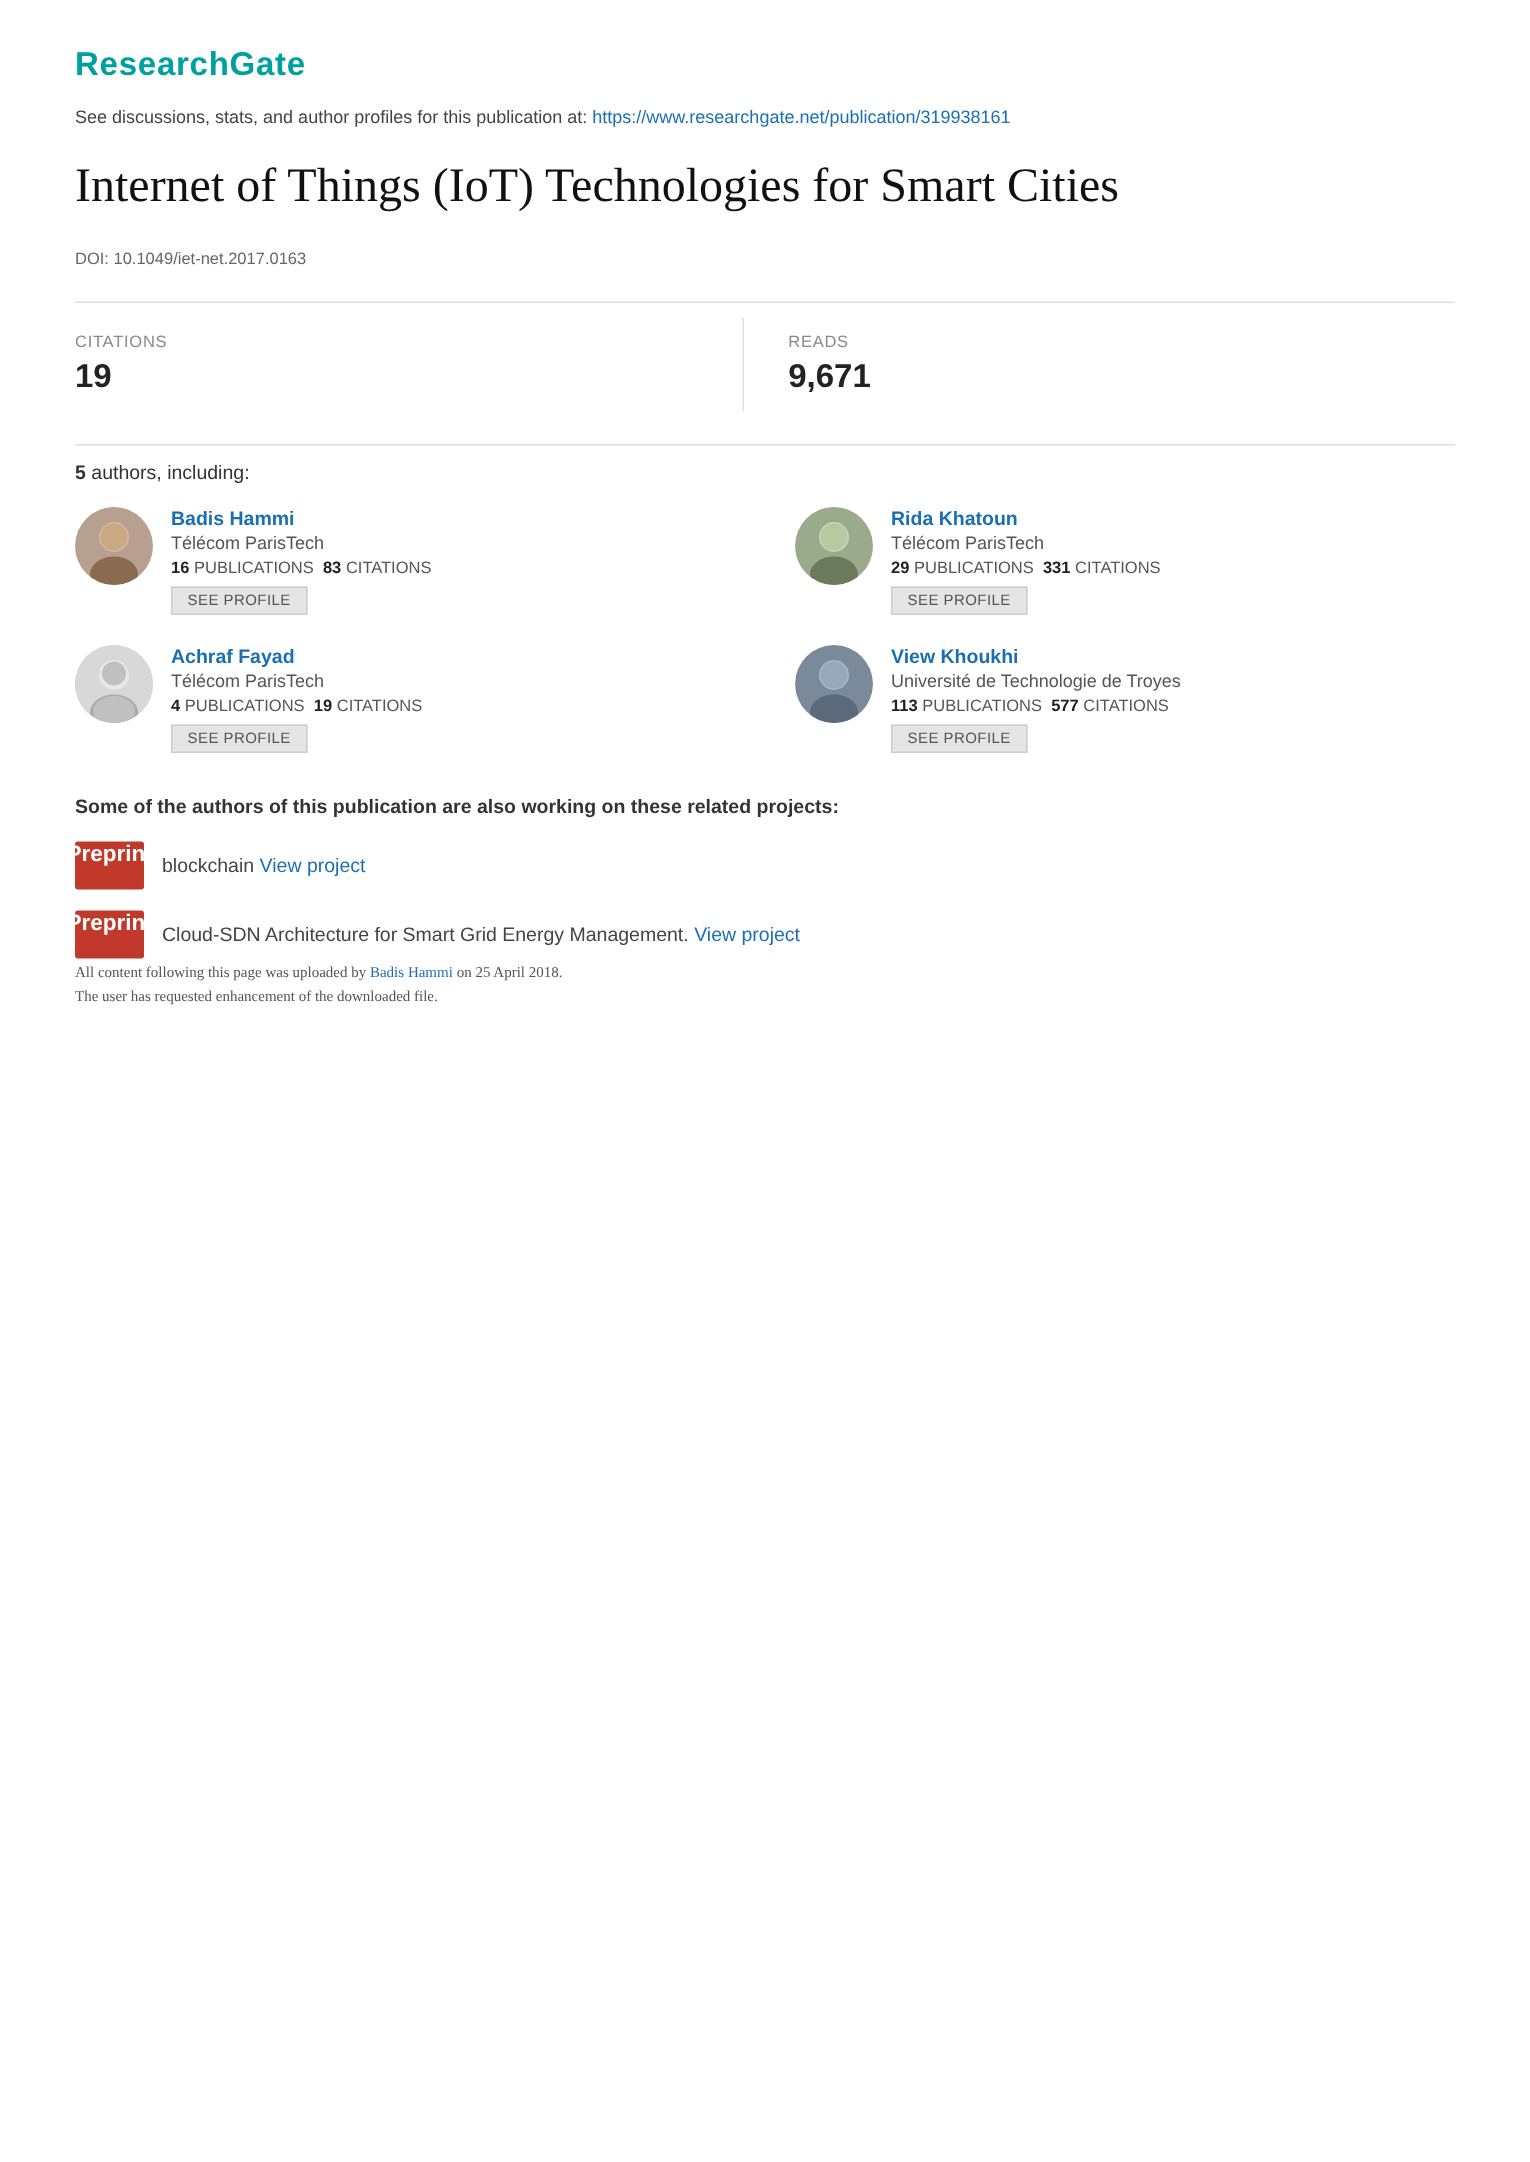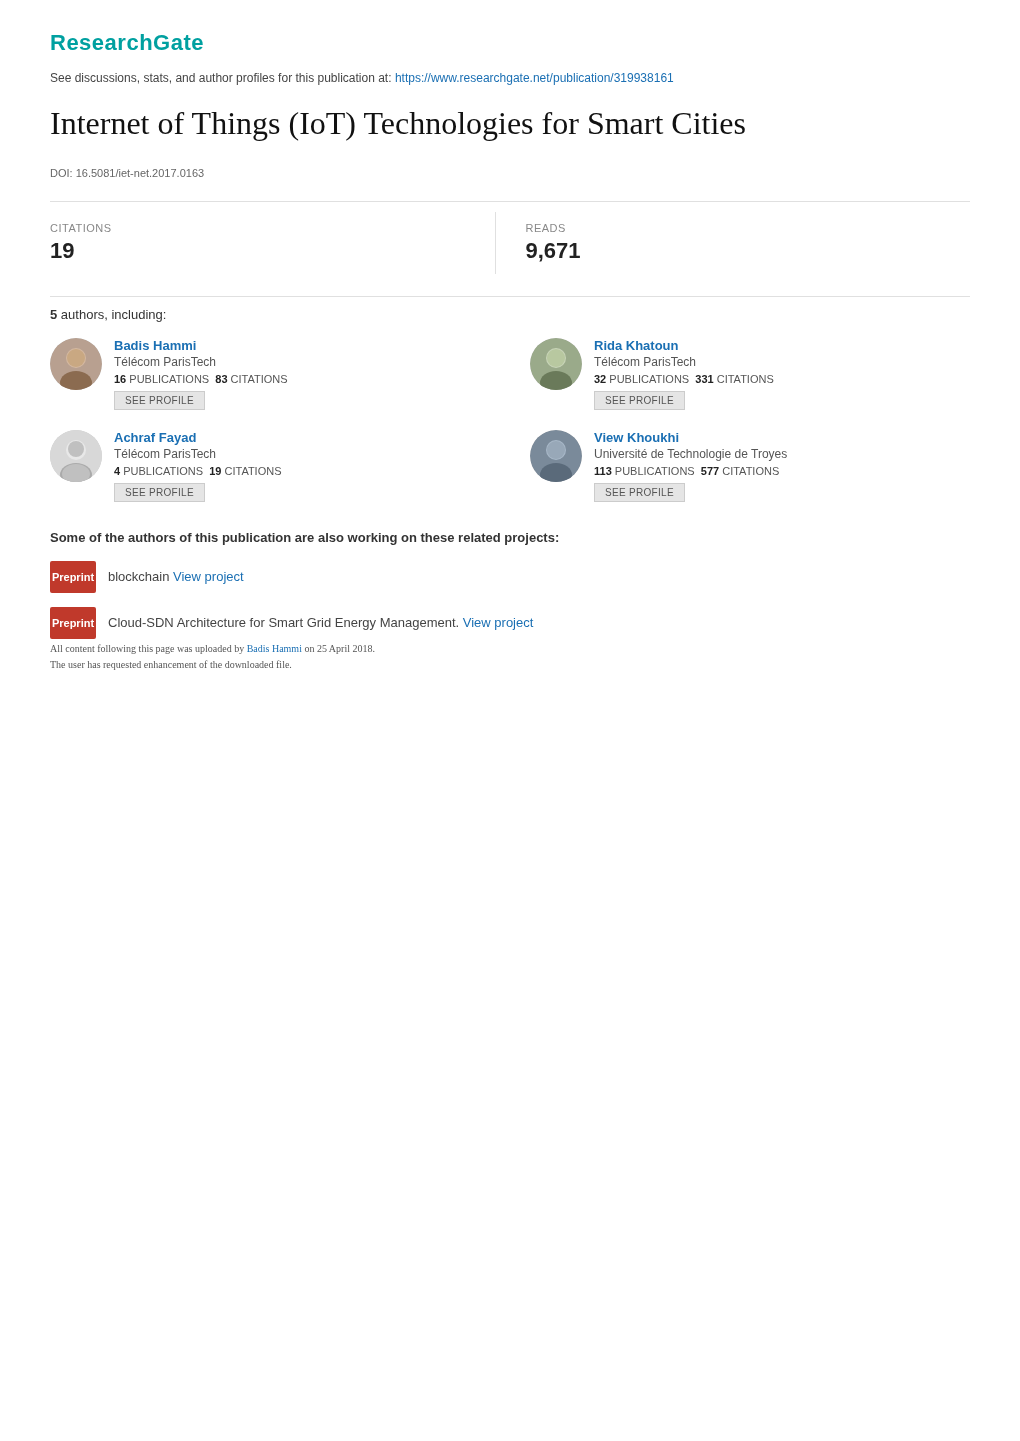--- a/index.html
+++ b/index.html
@@ -174,24 +174,23 @@
       display: flex;
       align-items: center;
       gap: 12px;
       margin-bottom: 14px;
     }
     .project-thumb {
       width: 46px;
       height: 32px;
       background: #c0392b;
       display: flex;
-      align-items: center;
       justify-content: center;
       color: white;
-      font-size: 11px;
+      font-size: 15px;
       font-family: Arial, sans-serif;
       font-weight: bold;
       flex-shrink: 0;
       border-radius: 2px;
     }
     .project-text {
       font-size: 13px;
       font-family: Arial, sans-serif;
       color: #444;
     }
@@ -224,21 +223,21 @@
   </div>
 
   <div class="intro-line">
     <span>See discussions, stats, and author profiles for this publication at:</span>
     <a>https://www.researchgate.net/publication/319938161</a>
   </div>
 
   <h1 class="article-title">Internet of Things (IoT) Technologies for Smart Cities</h1>
 
   <div class="article-meta">
-    <div class="doi">DOI: 16.5081/iet-net.2017.0163</div>
+    <div class="doi">DOI: 10.1049/iet-net.2017.0163</div>
   </div>
 
   <hr class="divider">
 
   <div class="stats-row">
     <div class="stat-block">
       <div class="stat-label">CITATIONS</div>
       <div class="stat-value">19</div>
     </div>
     <div class="stat-block right">
@@ -281,21 +280,21 @@
           <circle cx="26" cy="26" r="26" fill="#9aaa8a"></circle>
           <circle cx="26" cy="20" r="10" fill="#c8d4b8"></circle>
           <ellipse cx="26" cy="45" rx="16" ry="12" fill="#6a7a5a"></ellipse>
           <circle cx="26" cy="20" r="9" fill="#b8c8a0"></circle>
         </svg>
       </div>
       <div class="author-info">
         <div class="author-name">Rida Khatoun</div>
         <div class="author-affiliation">Télécom ParisTech</div>
         <div class="author-stats">
-          <strong>32</strong> PUBLICATIONS &nbsp;<strong>331</strong> CITATIONS
+          <strong>29</strong> PUBLICATIONS &nbsp;<strong>331</strong> CITATIONS
         </div>
         <button class="see-profile-btn">SEE PROFILE</button>
       </div>
     </div>
 
     <div class="author-card">
       <div class="author-avatar">
         <svg viewBox="0 0 52 52" xmlns="http://www.w3.org/2000/svg">
           <circle cx="26" cy="26" r="26" fill="#d8d8d8"></circle>
           <circle cx="26" cy="20" r="10" fill="#e8e8e8"></circle>

